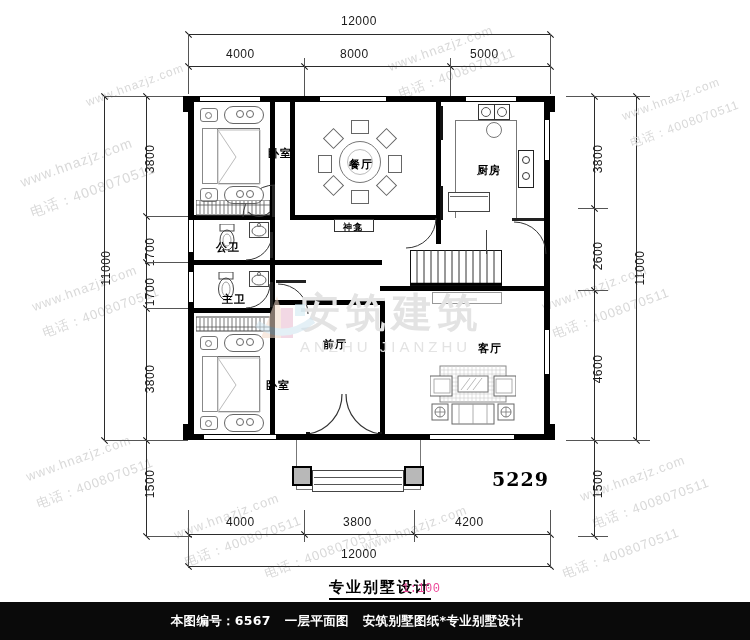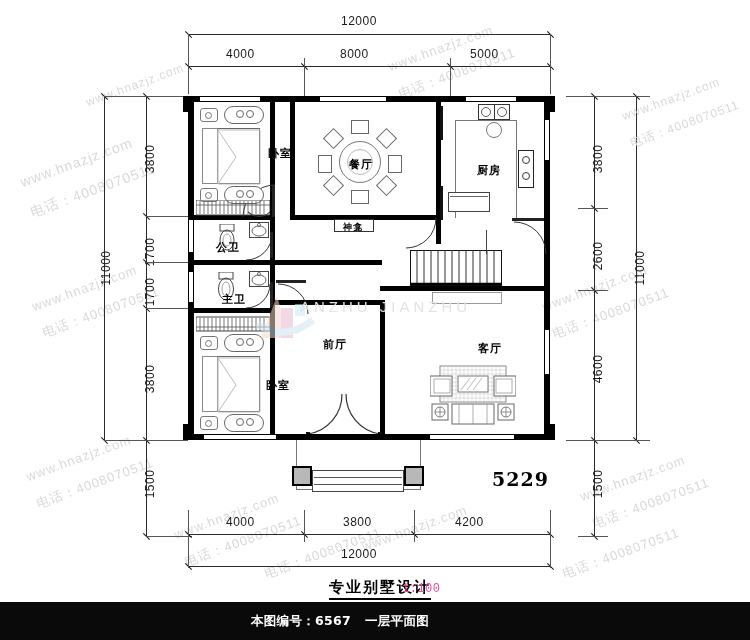--- a/index.html
+++ b/index.html
@@ -513,35 +513,37 @@
 
   </div>
 
   <div class="brand-wm">
     <svg class="brand-logo" viewBox="0 0 60 58">
       <path d="M6 50 L22 8 L34 50 Z" fill="#f3d9c8"></path>
       <rect x="26" y="20" width="12" height="30" fill="#e9b9cf"></rect>
       <path d="M2 36 q28 18 56 -4" fill="none" stroke="#cfe4ef" stroke-width="7"></path>
       <path d="M40 16 h10 v12 h-10 z" fill="#cde8f2"></path>
     </svg>
+    <div class="brand-cn">安筑建筑</div>
     <div class="brand-en">ANZHU JIANZHU</div>
   </div>
 
   <div class="dwgno" style="left:492px; top:468px;">5229</div>
 
   <div class="plan-title" style="left:329px; top:578px;">专业别墅设计</div>
   <div class="plan-scale" style="left:402px; top:582px;">1:100</div>
 
   <div class="wm wm-url" style="left:620px; top:110px; transform:rotate(-20deg); font-size:12px;">www.hnazjz.com</div>
   <div class="wm wm-tel" style="left:628px; top:136px; transform:rotate(-20deg); font-size:12px;">电话：4008070511</div>
 
 </div>
 
 <div id="footer">
   <span class="fitem">本图编号：6567</span>
   <span class="gap"></span>
   <span class="fitem">一层平面图</span>
   <span class="gap"></span>
+  <span class="fitem">安筑别墅图纸*专业别墅设计</span>
   <span class="gap"></span>
     <span class="gap"></span>
   <span class="gap"></span>
     <span class="gap"></span>
 </div>
 
 </body></html>

